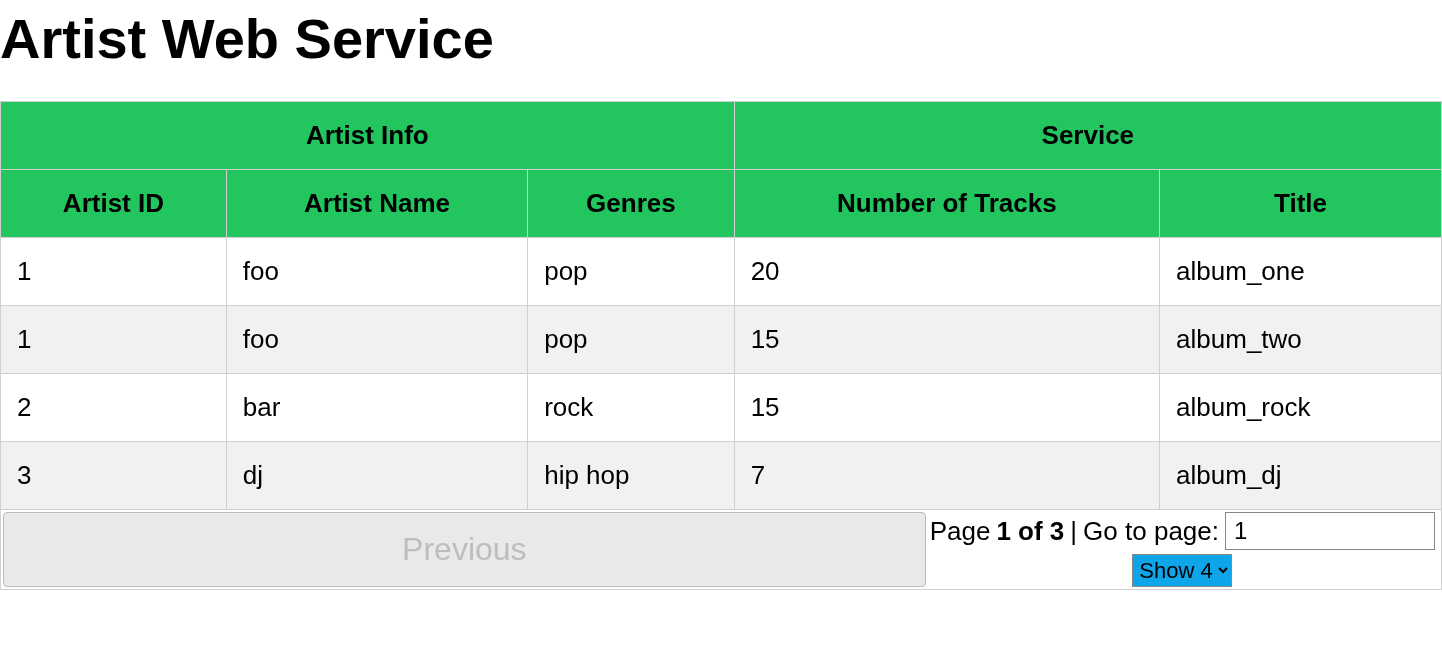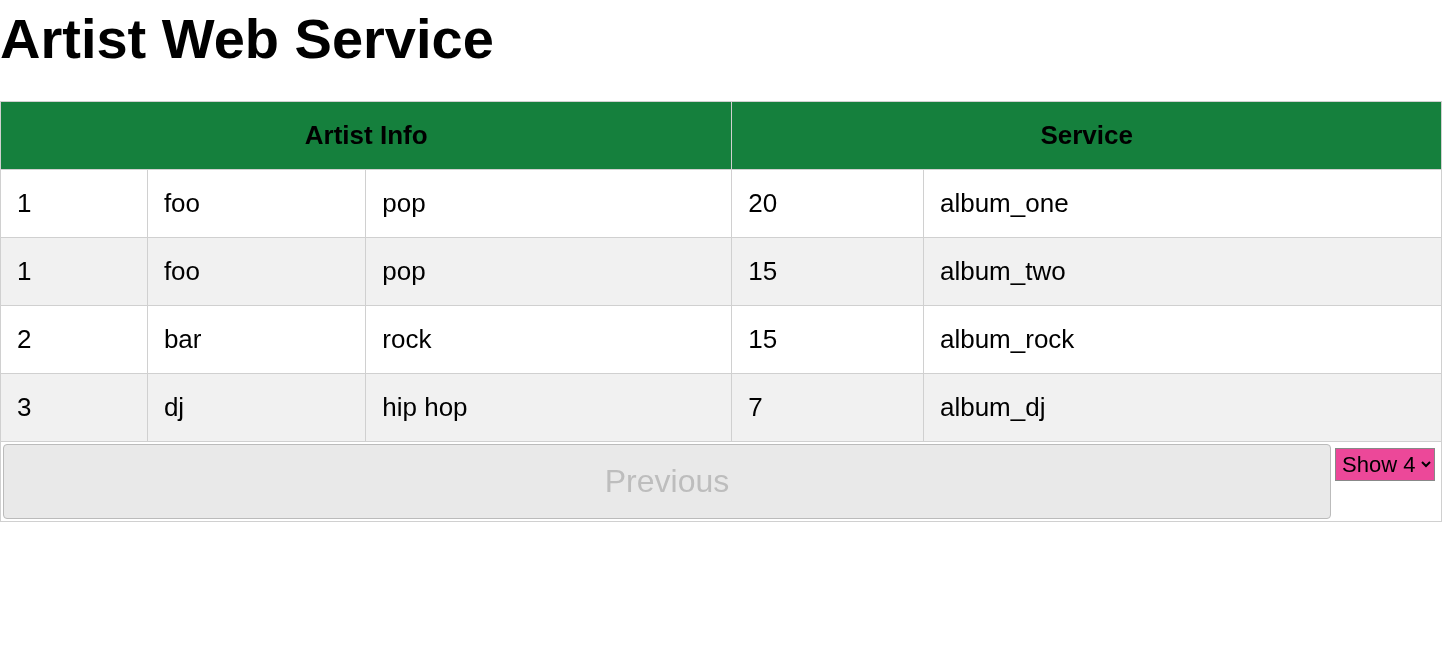--- a/index.html
+++ b/index.html
@@ -23,21 +23,21 @@
       border-collapse: collapse;
       border: 1px solid #d0d0d0;
     }
     th, td {
       border: 1px solid #d0d0d0;
       padding: 18px 16px;
       text-align: left;
       font-size: 26px;
     }
     th {
-      background: #15803d;
+      background: #22c55e;
       font-weight: 700;
       text-align: center;
     }
     tbody tr:nth-child(even) td {
       background: #f1f1f1;
     }
     tbody tr:nth-child(odd) td {
       background: #fff;
     }
     .pagination {
@@ -83,35 +83,42 @@
       font-size: 24px;
       width: 210px;
       padding: 4px 8px;
       border: 1px solid #888;
       font-family: inherit;
     }
     .page-select {
       font-size: 22px;
       padding: 2px 2px;
       border: 1px solid #888;
-      background: #ec4899;
+      background: #0ea5e9;
       font-family: inherit;
       margin-top: 4px;
     }
   </style>
 </head>
 <body>
 
 <h1>Artist Web Service</h1>
 
 <table>
   <thead>
     <tr>
       <th colspan="3">Artist Info</th>
       <th colspan="2">Service</th>
+    </tr>
+    <tr>
+      <th>Artist ID</th>
+      <th>Artist Name</th>
+      <th>Genres</th>
+      <th>Number of Tracks</th>
+      <th>Title</th>
     </tr>
   </thead>
   <tbody>
     <tr>
       <td>1</td>
       <td>foo</td>
       <td>pop</td>
       <td>20</td>
       <td>album_one</td>
     </tr>
@@ -135,17 +142,24 @@
       <td>hip hop</td>
       <td>7</td>
       <td>album_dj</td>
     </tr>
   </tbody>
 </table>
 
 <div class="pagination">
   <button disabled="">Previous</button>
   <div class="page-center">
+    <div class="page-line">
+      <span>Page</span>
+      <strong>1 of 3</strong>
+      <span>|</span>
+      <span>Go to page:</span>
+      <input type="number" class="page-input" value="1" style="">
+    </div>
     <select class="page-select">
       <option>Show 4</option>
     </select>
   </div>
 </div>
 
 </body></html>

